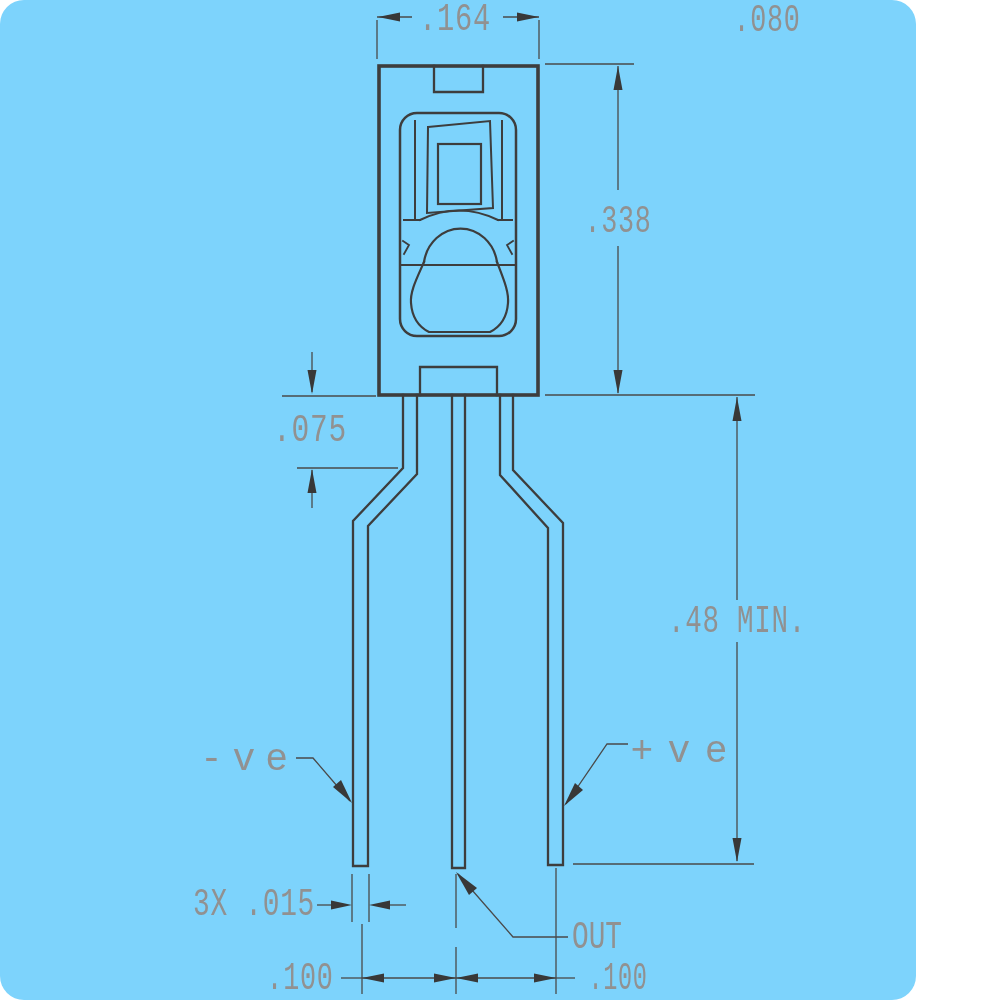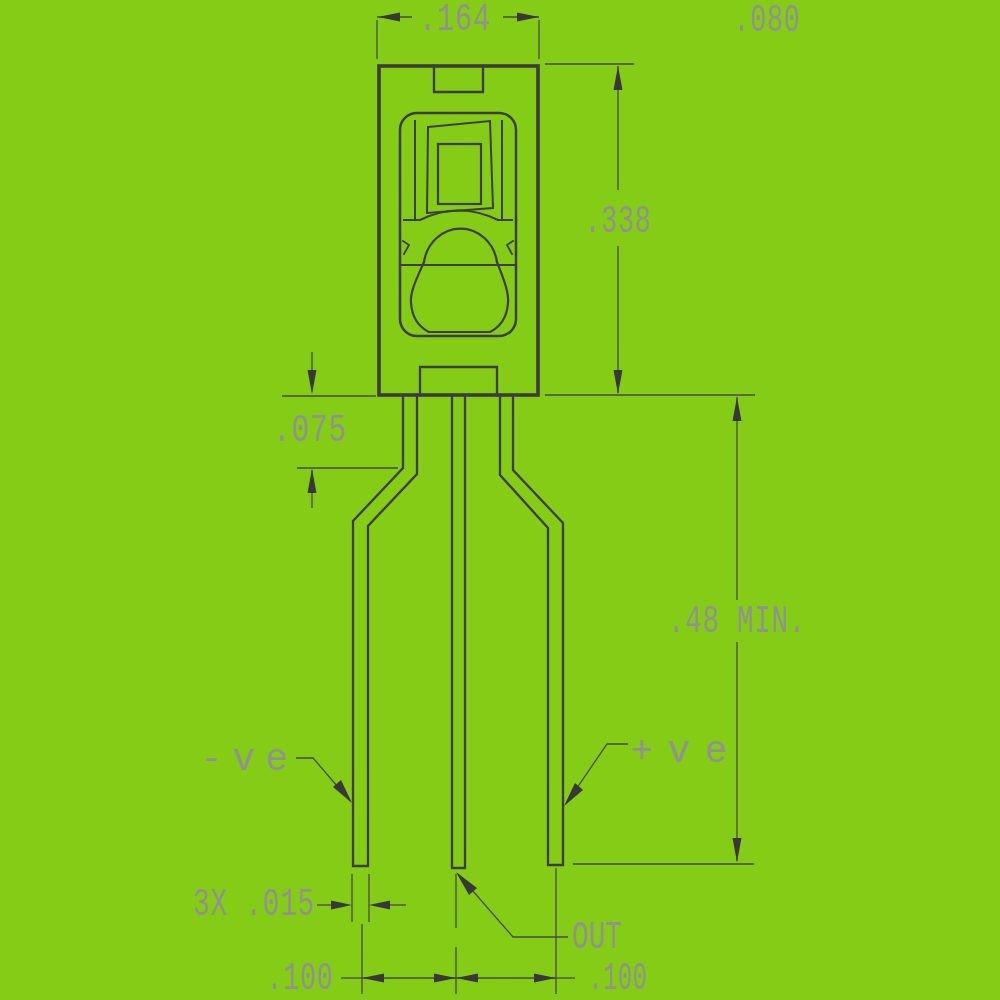--- a/index.html
+++ b/index.html
@@ -1,16 +1,16 @@
 <!DOCTYPE html>
 <html><head>
 <meta charset="utf-8">
 <style>
   html,body{margin:0;padding:0;background:#ffffff;}
-  .stage{width:1000px;height:1000px;position:relative;background:#84cc16;overflow:hidden;}
+  .stage{width:916px;height:1000px;position:relative;background:#7dd3fc;overflow:hidden;border-radius:24px;}
   svg{display:block;}
   text{
     font-family:"Liberation Mono","DejaVu Sans Mono",monospace;
     fill:#919191;
   }
   .dim-text{font-size:38px;letter-spacing:1px;}
   .lead-text{font-size:38px;}
 </style>
 </head>
 <body>

